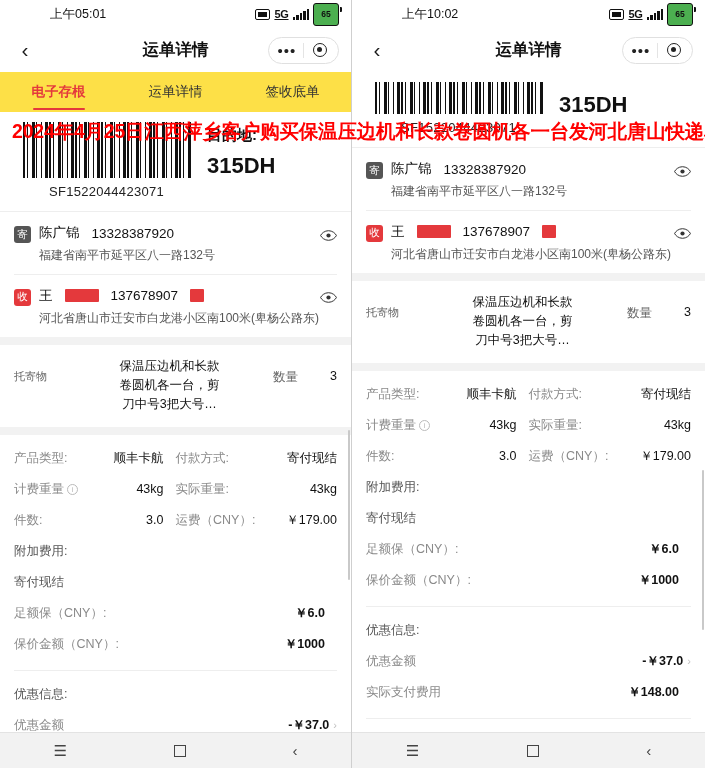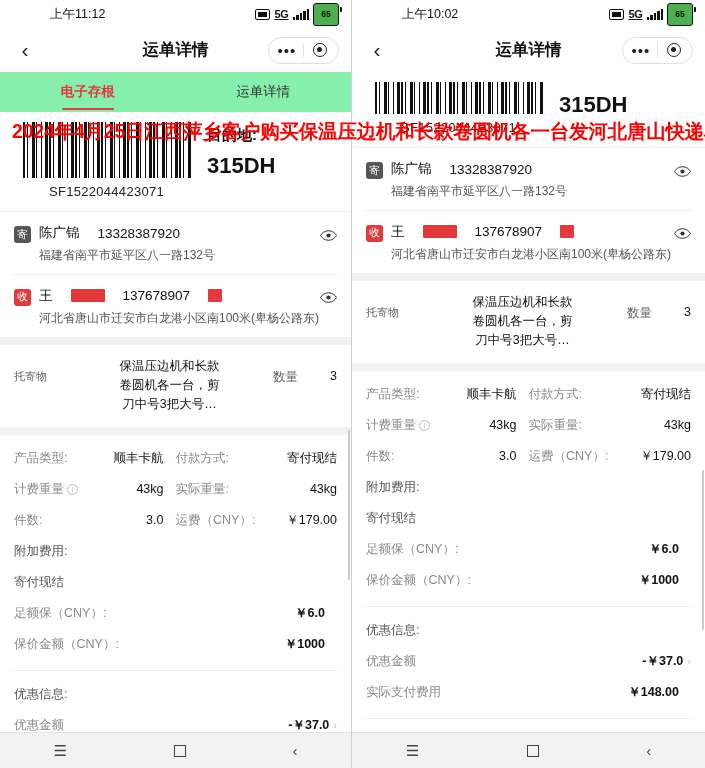--- a/index.html
+++ b/index.html
@@ -100,21 +100,21 @@
     border: 1.6px solid #222; position: relative;
     display: block;
   }
   .cap-circle span::after{
     content:""; position:absolute; left:3px; top:3px; width:5px; height:5px;
     border-radius:50%; background:#222;
   }
 
   
   .tabs {
-    height: 40px; background: #86efac;
+    height: 40px; background: #fde047;
     display: flex; align-items: center;
   }
   .tab {
     flex: 1; text-align: center;
     font-size: 13.5px; color: #333;
     position: relative; height: 100%;
     display: flex; align-items: center; justify-content: center;
   }
   .tab.active { color: #e4393c; font-weight: 600; }
   .tab.active::after{
@@ -162,21 +162,21 @@
   }
   .addr-badge {
     width: 17px; height: 17px; border-radius: 3px;
     color: #fff; font-size: 10.5px;
     display: flex; align-items: center; justify-content: center;
     margin-top: 2px; flex: 0 0 auto;
   }
   .badge-send { background: #555; }
   .badge-recv { background: #e4393c; }
   .addr-body { flex: 1; padding-left: 8px; }
-  .addr-line1 { font-size: 13.5px; color: #111; display: flex; align-items: center; gap: 18px; }
+  .addr-line1 { font-size: 13.5px; color: #111; display: flex; align-items: center; gap: 12px; }
   .addr-line2 { font-size: 12px; color: #555; margin-top: 5px; line-height: 1.4; }
   .redact { display: inline-block; background: #e4393c; height: 13px; border-radius: 1px; vertical-align: middle; }
   .eye {
     width: 18px; height: 18px; flex: 0 0 auto; margin-top: 2px;
     display: flex; align-items: center; justify-content: center;
   }
   .eye svg { display: block; }
   .divider { height: 1px; background: #eee; margin: 0 14px; }
   .divider.full { margin: 0; }
 
@@ -234,21 +234,21 @@
   }
 </style>
 </head>
 <body>
 
 <div class="screens">
 
   <div class="panel left">
 
     <div class="statusbar">
-      <span class="time">上午11:12</span>
+      <span class="time">上午05:01</span>
       <span class="spacer"></span>
       <span class="sb-icons">
         <span class="sb-box"></span>
         <span class="sb-5g">5G</span>
         <span class="bars">
             <i></i>
             <i></i>
             <i></i>
             <i></i>
             <i></i>
@@ -265,20 +265,21 @@
         <div class="cap-div"></div>
         <div class="cap-circle">
             <span></span>
           </div>
       </div>
     </div>
 
     <div class="tabs">
       <div class="tab active">电子存根</div>
       <div class="tab">运单详情</div>
+      <div class="tab">签收底单</div>
     </div>
 
     <div class="content">
 
       <div class="card">
         <div class="barcode-wrap">
           <div class="barcode-left">
             <div class="barcode"></div>
             <div class="barcode-num">SF1522044423071</div>
           </div>

